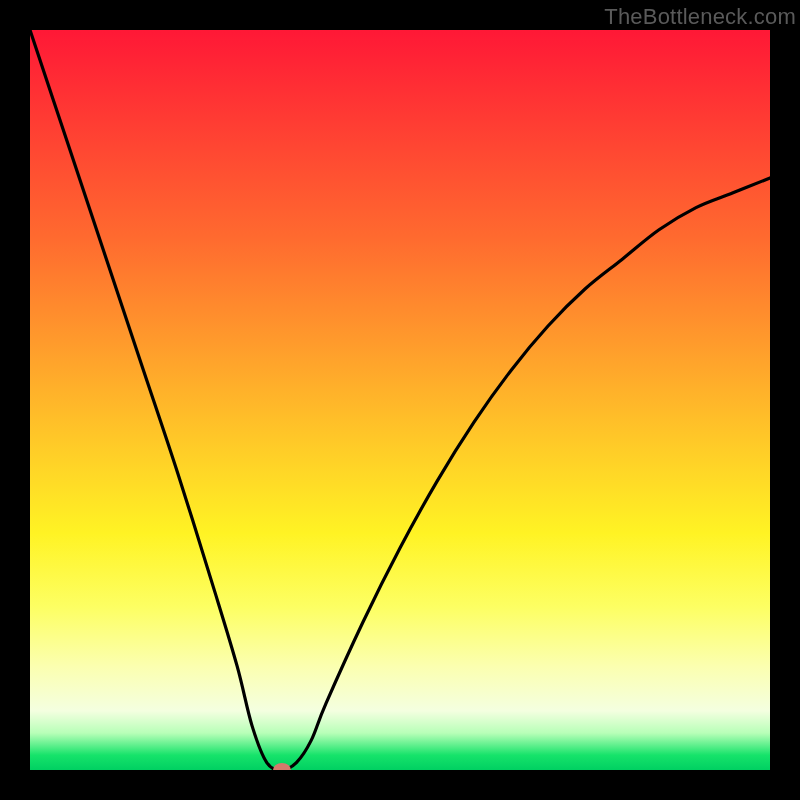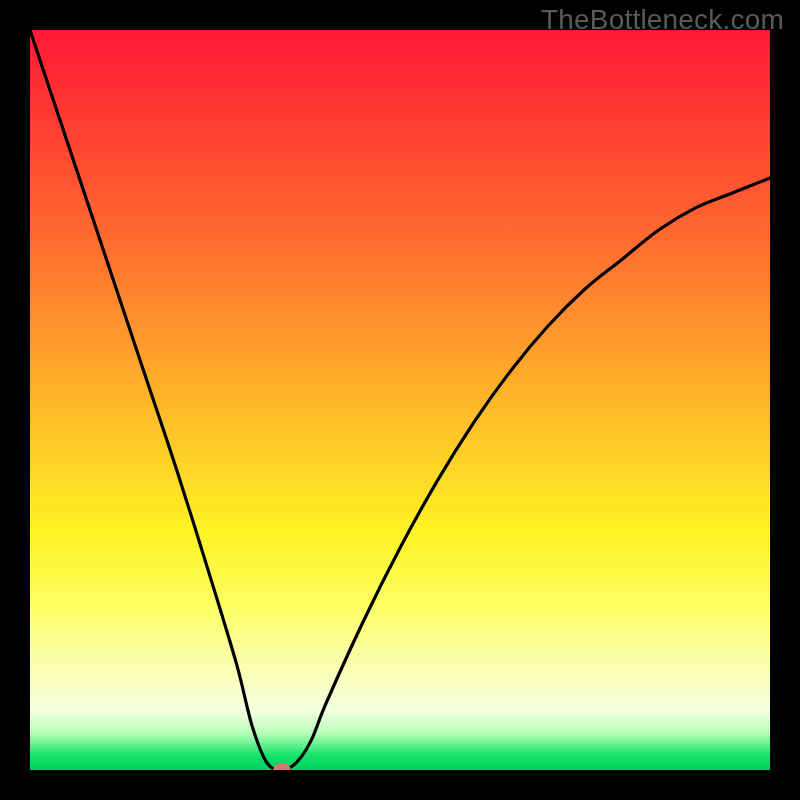--- a/index.html
+++ b/index.html
@@ -6,23 +6,23 @@
   html, body { width: 800px; height: 800px; overflow: hidden; background: #000; }
   .frame {
     position: relative;
     width: 800px;
     height: 800px;
     background: #000;
   }
   .watermark {
     position: absolute;
     top: 4px;
-    right: 16px;
+    right: 4px;
     font-family: Arial, Helvetica, sans-serif;
-    font-size: 28px;
+    font-size: 22px;
     color: #5a5a5a;
     font-weight: 500;
     letter-spacing: 0.2px;
     z-index: 5;
   }
   .plot-area {
     position: absolute;
     left: 30px;
     top: 30px;
     width: 740px;

